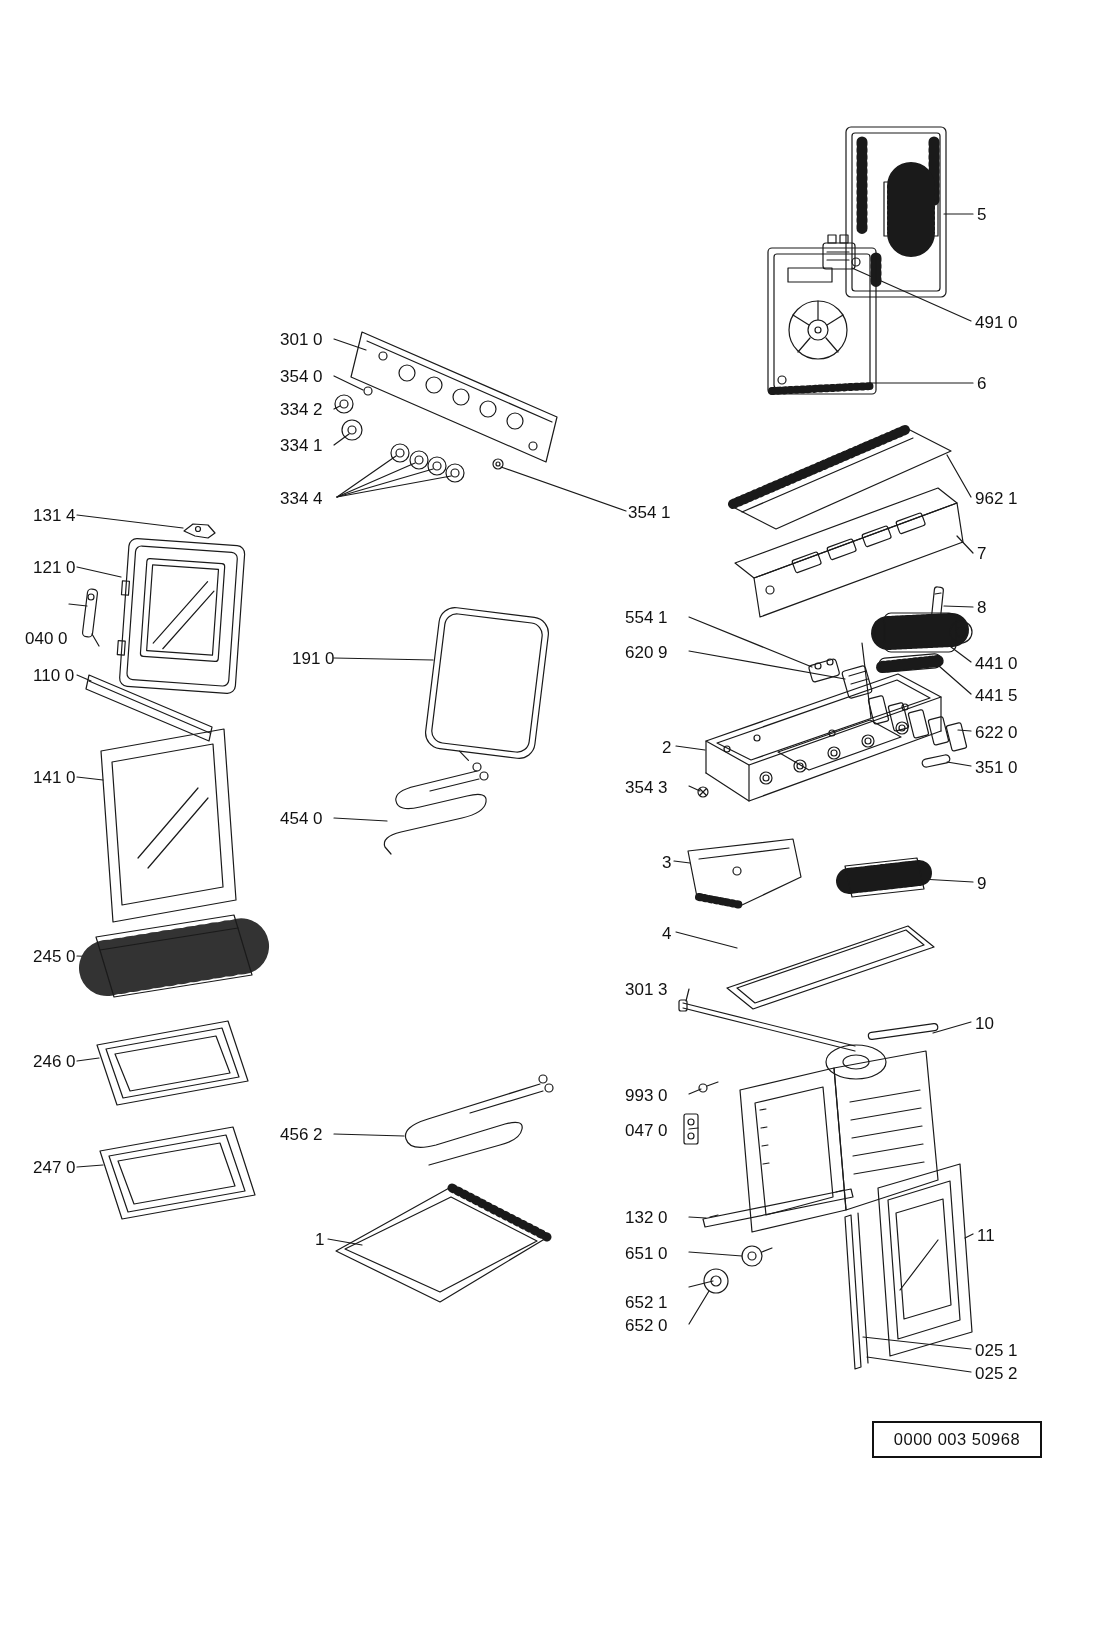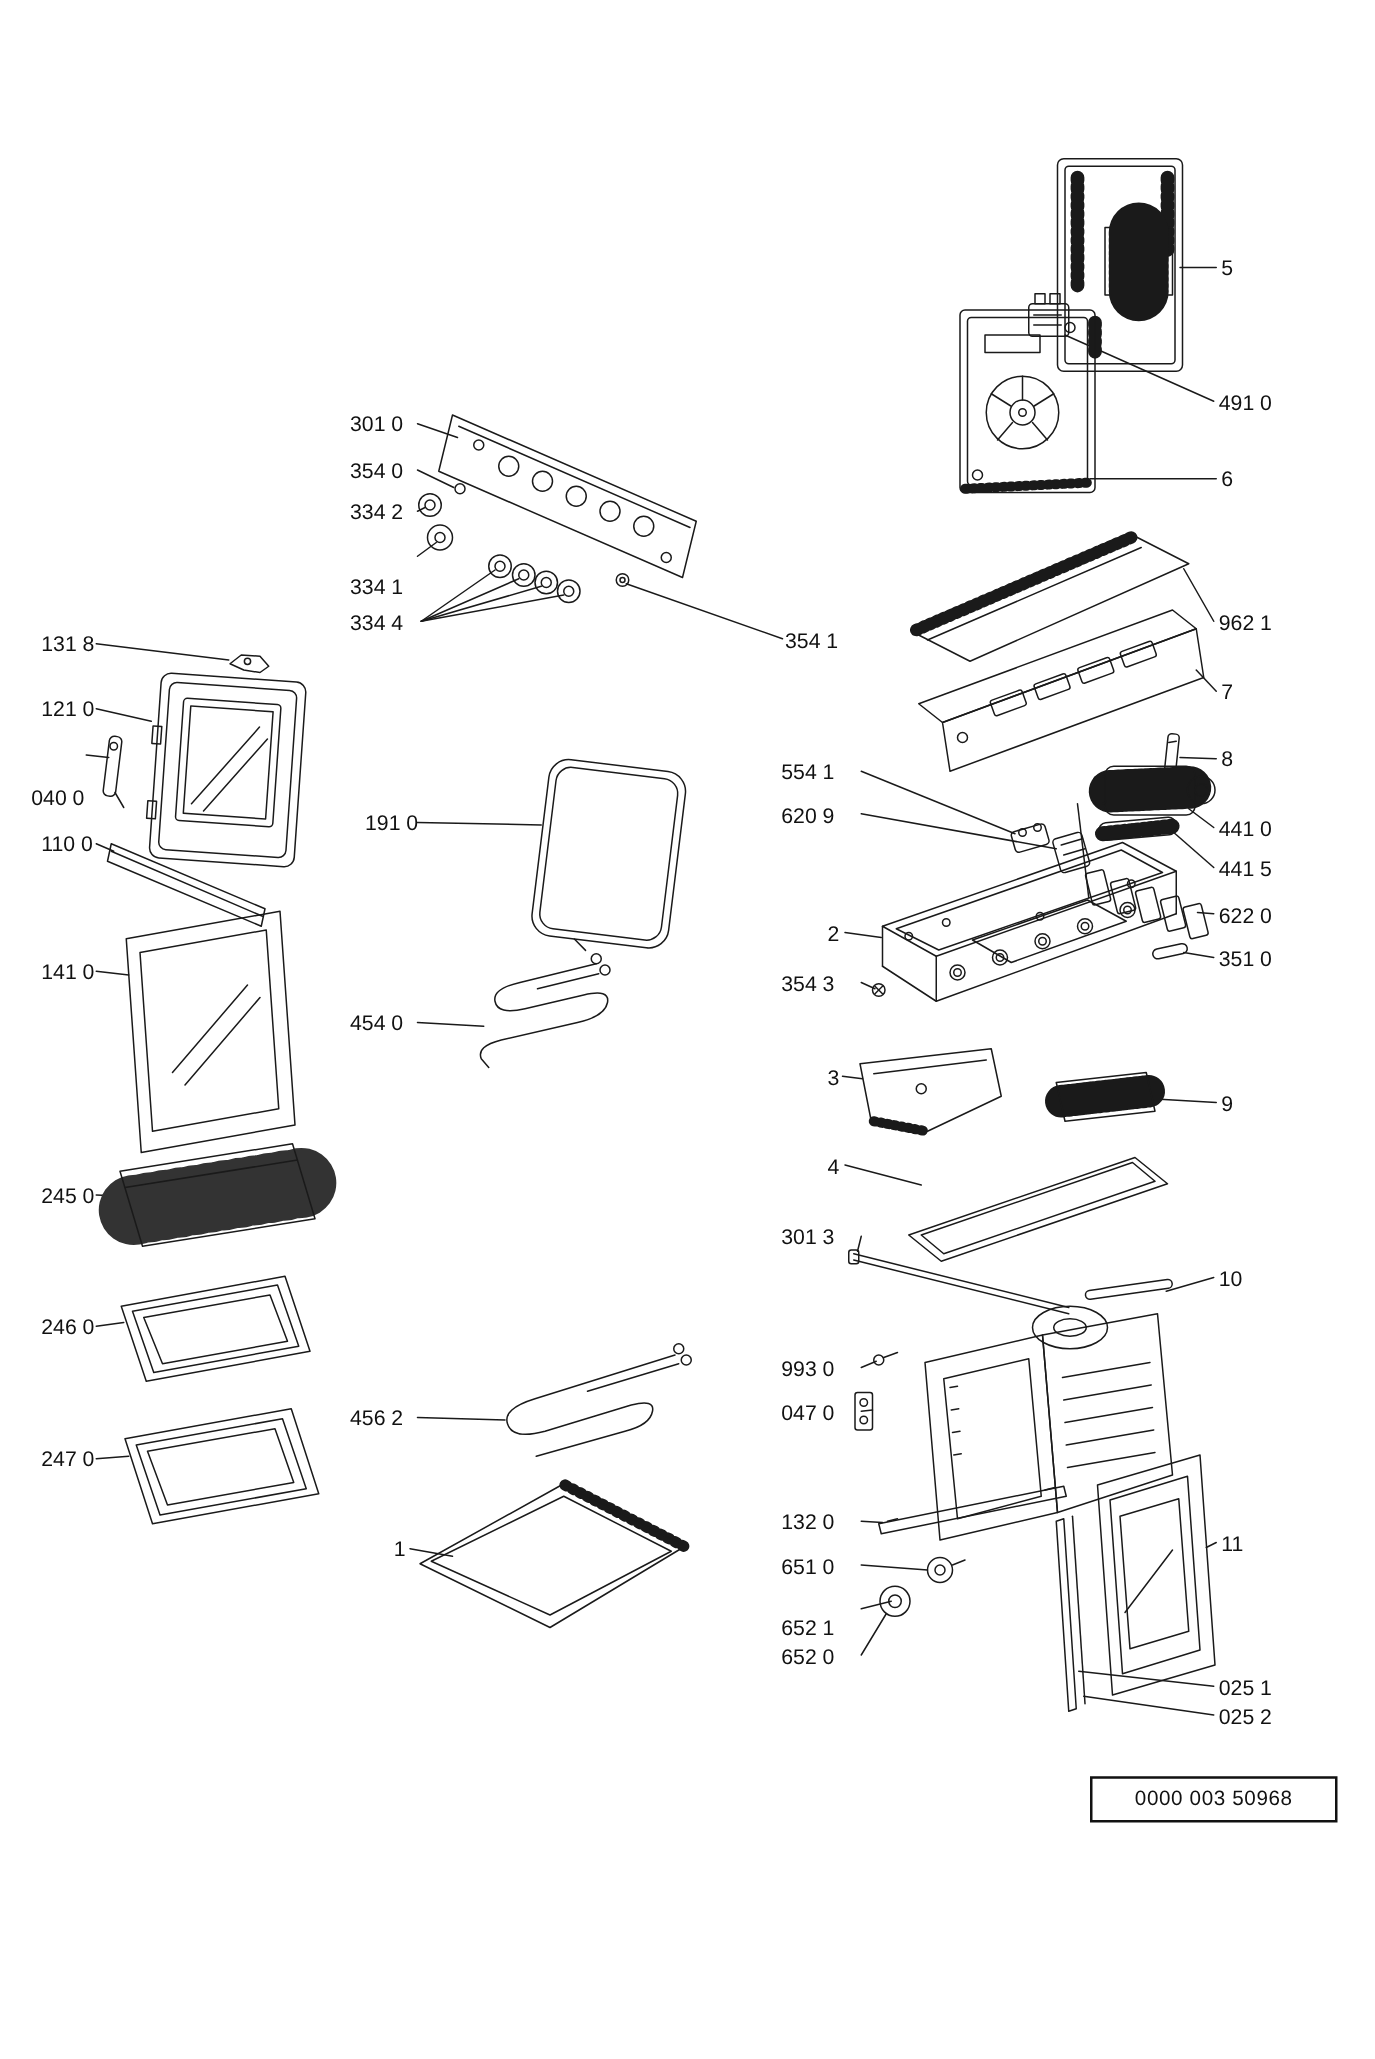--- a/index.html
+++ b/index.html
@@ -9,21 +9,21 @@
     font-family:"Liberation Sans", sans-serif; overflow:hidden;
   }
   .art { position:absolute; left:0; top:0; }
   .art line, .art path, .art polygon, .art polyline, .art rect, .art circle, .art ellipse {
     stroke:#1a1a1a; fill:none; stroke-width:1.2px; stroke-linecap:round; stroke-linejoin:round;
   }
   .lbl {
     position:absolute; font-size:17px; color:#111111; white-space:nowrap; line-height:20px;
   }
   .docbox {
-    position:absolute; left:872px; top:1421px; width:198px; height:37px;
+    position:absolute; left:872px; top:1421px; width:170px; height:37px;
     border:2px solid #111111; display:flex; align-items:center; justify-content:center;
     font-size:16.5px; color:#111111; letter-spacing:0.5px;
   }
 </style>
 </head>
 <body>
 
 <div class="page">
 
   <svg class="art" width="1100" height="1647" viewBox="0 0 1100 1647">
@@ -389,24 +389,24 @@
     <g>
       <polygon points="845,1217 851,1215 861,1367 855,1369"></polygon>
       <line x1="858" y1="1213" x2="868" y2="1363"></line>
     </g>
   </svg>
 
   <div>
     <div class="lbl" style="left:280px;top:330px">301 0</div>
     <div class="lbl" style="left:280px;top:367px">354 0</div>
     <div class="lbl" style="left:280px;top:400px">334 2</div>
-    <div class="lbl" style="left:280px;top:460px">334 1</div>
+    <div class="lbl" style="left:280px;top:436px">334 1</div>
     <div class="lbl" style="left:280px;top:489px">334 4</div>
     <div class="lbl" style="left:628px;top:503px">354 1</div>
-    <div class="lbl" style="left:33px;top:506px">131 8</div>
+    <div class="lbl" style="left:33px;top:506px">131 4</div>
     <div class="lbl" style="left:33px;top:558px">121 0</div>
     <div class="lbl" style="left:25px;top:629px">040 0</div>
     <div class="lbl" style="left:33px;top:666px">110 0</div>
     <div class="lbl" style="left:33px;top:768px">141 0</div>
     <div class="lbl" style="left:33px;top:947px">245 0</div>
     <div class="lbl" style="left:33px;top:1052px">246 0</div>
     <div class="lbl" style="left:33px;top:1158px">247 0</div>
     <div class="lbl" style="left:292px;top:649px">191 0</div>
     <div class="lbl" style="left:280px;top:809px">454 0</div>
     <div class="lbl" style="left:280px;top:1125px">456 2</div>

